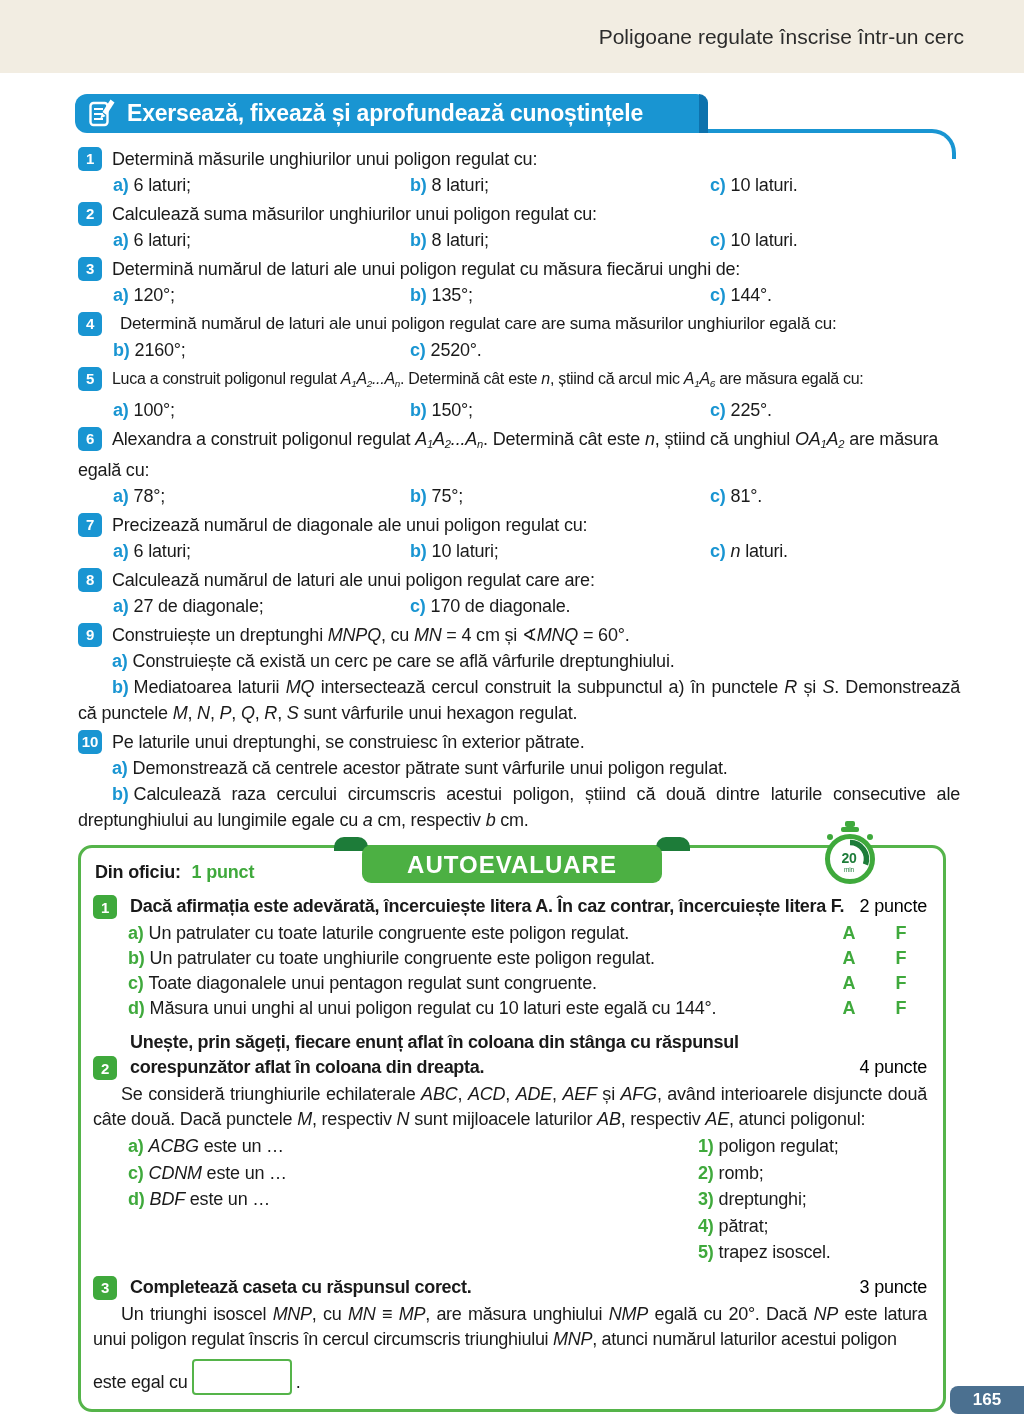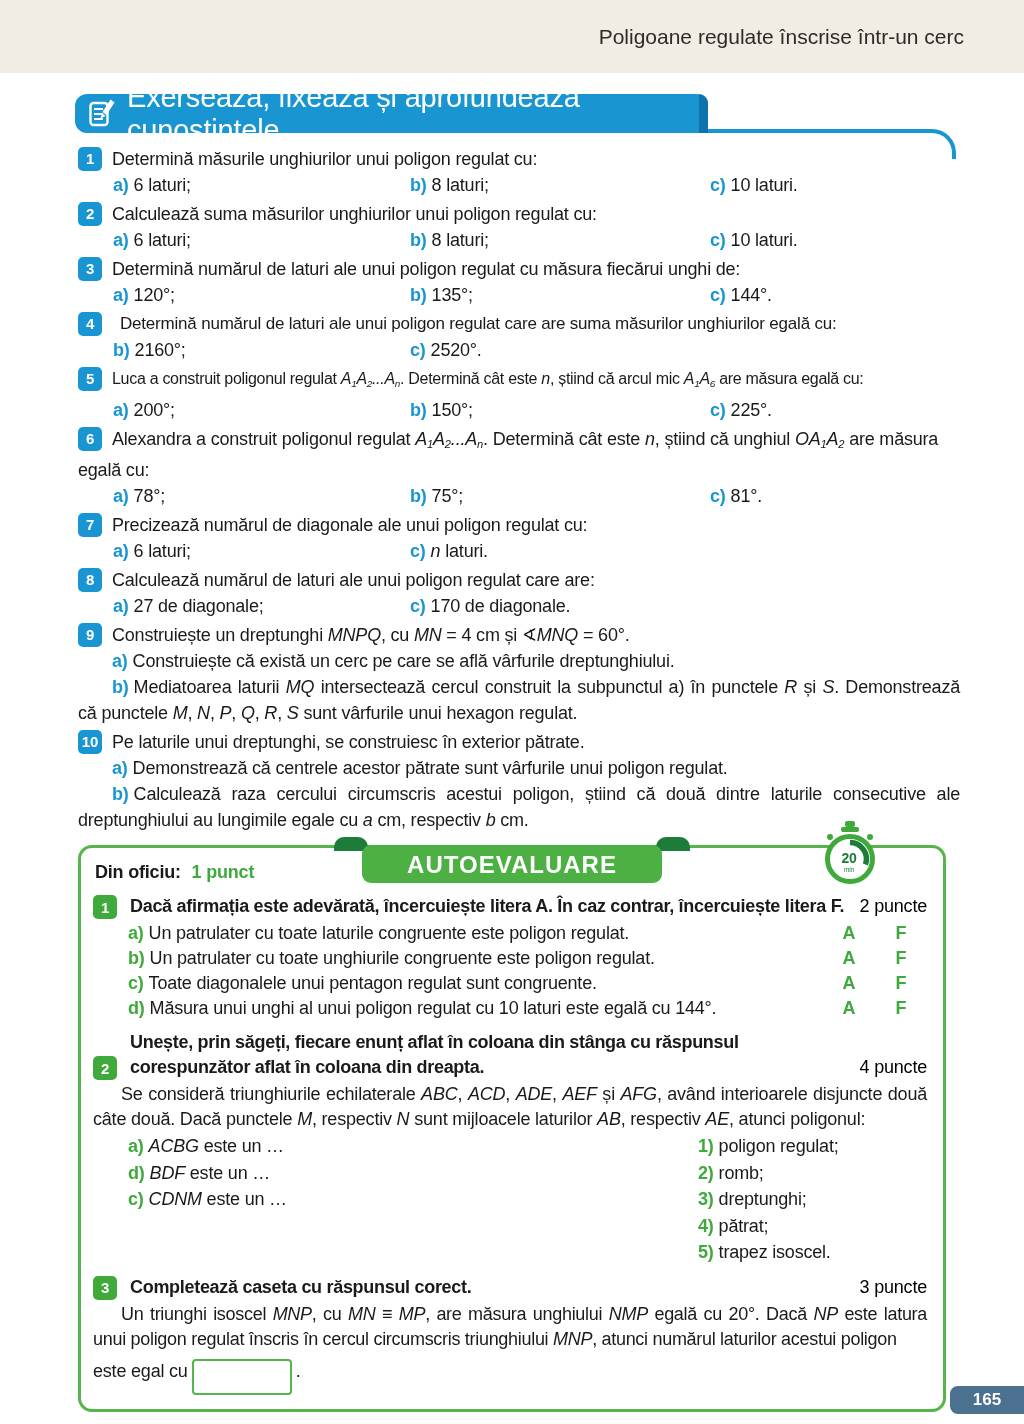--- a/index.html
+++ b/index.html
@@ -7,21 +7,21 @@
         font-family:"Liberation Sans","DejaVu Sans",sans-serif;color:#1a1a1a;}
 
   
   .top-band{position:absolute;left:0;top:0;width:1024px;height:73px;background:#f2ede2;
             display:flex;align-items:center;justify-content:flex-end;padding-right:60px;box-sizing:border-box;text-align:right;}
   .top-title{font-size:21px;color:#2b2b2b;}
 
   
   .blue-tab{position:absolute;left:75px;top:94px;width:633px;height:39px;background:#1995d2;
             border-radius:12px 12px 0 12px;display:flex;align-items:center;padding-left:14px;box-sizing:border-box;z-index:2;}
-  .blue-tab-title{color:#fff;font-weight:normal;font-size:29px;margin-left:12px;letter-spacing:-0.2px;}
+  .blue-tab-title{color:#fff;font-weight:bold;font-size:23px;margin-left:12px;letter-spacing:-0.2px;}
   .blue-tab-edge{position:absolute;right:0;top:0;bottom:0;width:9px;background:#0d72ad;border-radius:0 12px 0 0;}
   .blue-curve{position:absolute;left:704px;top:129px;width:252px;height:30px;
               border-top:4px solid #1995d2;border-right:4px solid #1995d2;border-top-right-radius:24px;box-sizing:border-box;}
 
   
   .exercises{position:absolute;left:78px;top:146px;width:882px;font-size:18px;line-height:26px;letter-spacing:-0.2px;}
   .ex{position:relative;margin-bottom:3px;}
   .badge{position:absolute;left:0;top:1px;width:24px;height:24px;background:#1995d2;color:#fff;
          border-radius:5px;font-weight:bold;font-size:15px;display:flex;align-items:center;justify-content:center;}
   .stem{margin:0;text-indent:34px;}
@@ -54,21 +54,21 @@
   .gl{color:#3fa93c;font-weight:bold;margin-right:5px;font-style:normal;}
   .tf-row{display:flex;margin-left:35px;}
   .tf-text{flex:1;}
   .tf-a,.tf-f{width:52px;text-align:center;color:#3fa93c;font-weight:bold;}
   .q2-intro{margin:1px 0;text-indent:28px;text-align:justify;}
   .q2-cols{display:flex;}
   .q2-col-l{width:570px;}
   .q2-col-r{flex:1;}
   .m-item{margin-left:35px;line-height:26.5px;}
   .q3-body{margin:1px 0;text-indent:28px;text-align:justify;letter-spacing:-0.3px;}
-  .q3-boxrow{margin-top:7px;display:flex;align-items:flex-start;}
+  .q3-boxrow{margin-top:7px;display:flex;align-items:flex-end;}
   .answer-box{display:inline-block;width:96px;height:32px;border:2px solid #55b44a;border-radius:4px;background:#fff;margin:0 4px;}
 
   
   .page-badge{position:absolute;right:0;top:1386px;width:74px;height:28px;background:#4b7090;color:#fff;
               font-weight:bold;font-size:17px;border-radius:8px 0 0 8px;display:flex;align-items:center;justify-content:center;}
 </style>
 </head>
 <body>
 
 <div class="page">
@@ -131,41 +131,42 @@
       <div class="opts">
         <span><b class="ol">b)</b><span>2160°;</span></span>
         <span><b class="ol">c)</b><span>2520°.</span></span>
       </div>
     </div>
 
     <div class="ex">
       <span class="badge">5</span>
       <p class="stem tighter"><span>Luca a construit poligonul regulat </span><span class="si">A</span><span class="ssub">1</span><span class="si">A</span><span class="ssub">2</span><span class="si">...</span><span class="si">A</span><span class="ssub">n</span><span>. Determină cât este </span><span class="si">n</span><span>, știind că arcul mic </span><span class="si">A</span><span class="ssub">1</span><span class="si">A</span><span class="ssub">6</span><span> are măsura egală cu:</span></p>
       <div class="opts">
-        <span><b class="ol">a)</b><span>200°;</span></span>
+        <span><b class="ol">a)</b><span>100°;</span></span>
         <span><b class="ol">b)</b><span>150°;</span></span>
         <span><b class="ol">c)</b><span>225°.</span></span>
       </div>
     </div>
 
     <div class="ex">
       <span class="badge">6</span>
       <p class="stem"><span>Alexandra a construit poligonul regulat </span><span class="si">A</span><span class="ssub">1</span><span class="si">A</span><span class="ssub">2</span><span class="si">...</span><span class="si">A</span><span class="ssub">n</span><span>. Determină cât este </span><span class="si">n</span><span>, știind că unghiul </span><span class="si">OA</span><span class="ssub">1</span><span class="si">A</span><span class="ssub">2</span><span> are măsura egală cu:</span></p>
       <div class="opts">
         <span><b class="ol">a)</b><span>78°;</span></span>
         <span><b class="ol">b)</b><span>75°;</span></span>
         <span><b class="ol">c)</b><span>81°.</span></span>
       </div>
     </div>
 
     <div class="ex">
       <span class="badge">7</span>
       <p class="stem">Precizează numărul de diagonale ale unui poligon regulat cu:</p>
       <div class="opts">
         <span><b class="ol">a)</b><span>6 laturi;</span></span>
+        <span><b class="ol">b)</b><span>10 laturi;</span></span>
         <span><b class="ol">c)</b><span><span class="si">n</span><span> laturi.</span></span></span>
       </div>
     </div>
 
     <div class="ex">
       <span class="badge">8</span>
       <p class="stem">Calculează numărul de laturi ale unui poligon regulat care are:</p>
       <div class="opts">
         <span><b class="ol">a)</b><span>27 de diagonale;</span></span>
         <span><b class="ol">c)</b><span>170 de diagonale.</span></span>
@@ -240,22 +241,22 @@
 
     <div class="q-head">
       <span class="q-badge">2</span>
       <span class="q-stem">Unește, prin săgeți, fiecare enunț aflat în coloana din stânga cu răspunsul corespunzător aflat în coloana din dreapta.</span>
       <span class="q-points">4 puncte</span>
     </div>
     <p class="q2-intro"><span>Se consideră triunghiurile echilaterale </span><span class="si">ABC</span><span>, </span><span class="si">ACD</span><span>, </span><span class="si">ADE</span><span>, </span><span class="si">AEF</span><span> și </span><span class="si">AFG</span><span>, având interioarele disjuncte două câte două. Dacă punctele </span><span class="si">M</span><span>, respectiv </span><span class="si">N</span><span> sunt mijloacele laturilor </span><span class="si">AB</span><span>, respectiv </span><span class="si">AE</span><span>, atunci poligonul:</span></p>
     <div class="q2-cols">
       <div class="q2-col-l">
         <div class="m-item"><b class="gl">a)</b><span><span class="si">ACBG</span><span> este un …</span></span></div>
+        <div class="m-item"><b class="gl">c)</b><span><span class="si">CDNM</span><span> este un …</span></span></div>
         <div class="m-item"><b class="gl">d)</b><span><span class="si">BDF</span><span> este un …</span></span></div>
-        <div class="m-item"><b class="gl">c)</b><span><span class="si">CDNM</span><span> este un …</span></span></div>
       </div>
       <div class="q2-col-r">
         <div class="m-item"><b class="gl">1)</b><span>poligon regulat;</span></div>
         <div class="m-item"><b class="gl">2)</b><span>romb;</span></div>
         <div class="m-item"><b class="gl">3)</b><span>dreptunghi;</span></div>
         <div class="m-item"><b class="gl">4)</b><span>pătrat;</span></div>
         <div class="m-item"><b class="gl">5)</b><span>trapez isoscel.</span></div>
       </div>
     </div>
 

